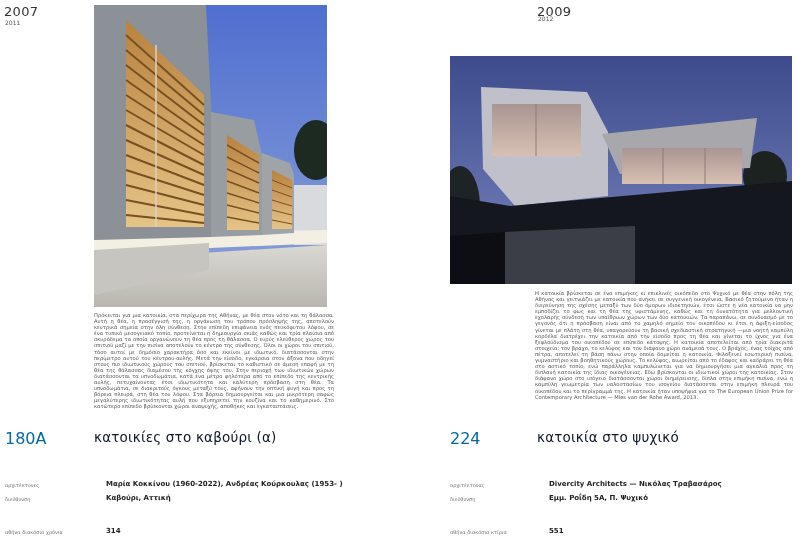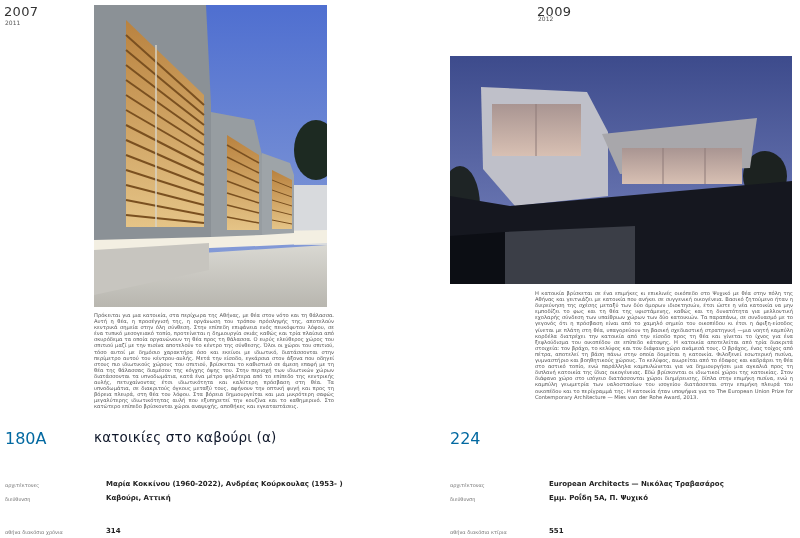--- a/index.html
+++ b/index.html
@@ -157,21 +157,22 @@
 
       <polygon points="0,140 60,150 342,125 342,228 0,228" fill="#15171f"></polygon>
       <polygon points="0,180 55,176 55,228 0,228" fill="#0c0e14"></polygon>
       <polygon points="55,176 185,170 185,228 55,228" fill="#3b3e47"></polygon>
     </svg>
   </div>
 
   <p class="body-text" style="left:105px; top:290px; width:258px;">Η κατοικία βρίσκεται σε ένα επιμήκες κι επικλινές οικόπεδο στο Ψυχικό με θέα στην πόλη της Αθήνας και γειτνιάζει με κατοικία που ανήκει σε συγγενική οικογένεια. Βασικό ζητούμενο ήταν η διερεύνηση της σχέσης μεταξύ των δύο όμορων ιδιοκτησιών, έτσι ώστε η νέα κατοικία να μην εμποδίζει το φως και τη θέα της υφιστάμενης, καθώς και τη δυνατότητα για μελλοντική εχολαρής σύνδεση των υπαίθριων χώρων των δύο κατοικιών. Τα παραπάνω, σε συνδυασμό με το γεγονός ότι η πρόσβαση είναι από το χαμηλό σημείο του οικοπέδου κι έτσι η άφιξη-είσοδος γίνεται με πλάτη στη θέα, υπαγορεύουν τη βασική σχεδιαστική στρατηγική —μια νοητή καμπύλη κορδέλα διατρέχει την κατοικία από την είσοδο προς τη θέα και γίνεται το ίχνος για ένα ξεφλούδισμα του οικοπέδου σε επίπεδο κάτοψης. Η κατοικία αποτελείται από τρία διακριτά στοιχεία: τον βράχο, το κελύφος και τον διάφανο χώρο ανάμεσά τους. Ο βράχος, ένας τοίχος από πέτρα, αποτελεί τη βάση πάνω στην οποία δομείται η κατοικία. Φιλοξενεί εσωτερική πισίνα, γυμναστήριο και βοηθητικούς χώρους. Το κελύφος, αιωρείται από το έδαφος και καδράρει τη θέα στο αστικό τοπίο, ενώ παράλληλα καμπυλώνεται για να δημιουργήσει μια αγκαλιά προς τη διπλανή κατοικία της ίδιας οικογένειας. Εδώ βρίσκονται οι ιδιωτικοί χώροι της κατοικίας. Στον διάφανο χώρο στο ισόγειο διατάσσονται χώροι διημέρευσης, δίπλα στην επιμήκη πισίνα, ενώ η καμπύλη γεωμετρία των υαλοστασίων του ισογείου διατάσσεται στην επιμήκη πλευρά του οικοπέδου και το περίγραμμά της. Η κατοικία ήταν υποψήφια για το The European Union Prize for Contemporary Architecture — Mies van der Rohe Award, 2013.</p>
 
   <div class="entry-no" style="left:20px; top:431px;">224</div>
+  <div class="entry-title" style="left:107px; top:431px;">κατοικία στο ψυχικό</div>
 
   <div class="meta-label" style="left:20px; top:483px;">αρχιτέκτονας</div>
-  <div class="meta-value" style="left:107px; top:481px;">European Architects — Νικόλας Τραβασάρος</div>
+  <div class="meta-value" style="left:107px; top:481px;">Divercity Architects — Νικόλας Τραβασάρος</div>
   <div class="meta-label" style="left:20px; top:497px;">διεύθυνση</div>
   <div class="meta-value" style="left:107px; top:495px;">Εμμ. Ροΐδη 5Α, Π. Ψυχικό</div>
 
   <div class="meta-label" style="left:20px; top:530px;">αθήνα διακόσια κτίρια</div>
   <div class="meta-value" style="left:107px; top:528px;">551</div>
 </div>
 
 </body></html>

